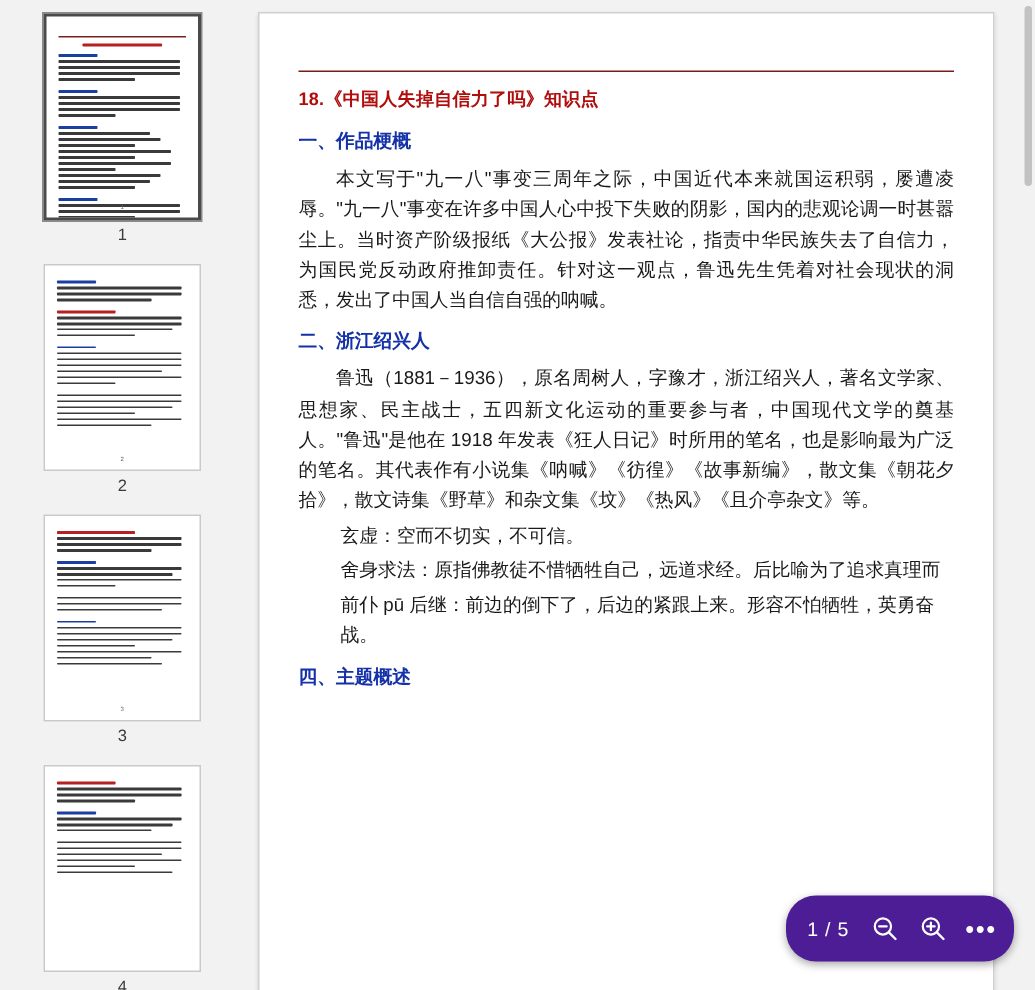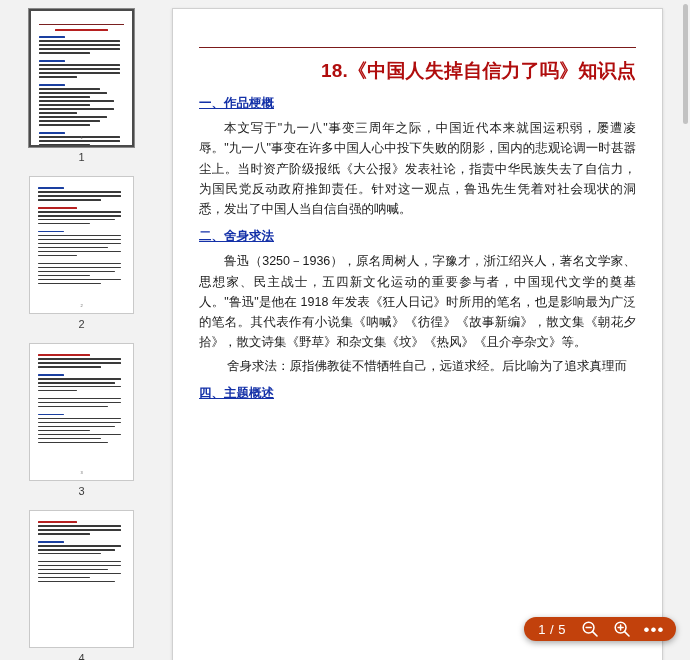--- a/index.html
+++ b/index.html
@@ -125,33 +125,32 @@
     box-sizing: border-box;
     padding: 30px 26px 0 26px;
     overflow: hidden;
   }
   .doc-rule {
     border: none;
     border-top: 1px solid #7b1a1a;
     margin: 8px 0 10px 0;
   }
   .doc-title {
-    text-align: right;
+    text-align: left;
     color: #b00d0d;
     font-weight: bold;
-    font-size: 19px;
+    font-size: 12px;
     margin: 2px 0 11px 0;
     letter-spacing: 0.2px;
   }
   .sec-head {
     color: #1431a8;
     font-weight: bold;
     font-size: 12.5px;
     margin: 9px 0 6px 0;
-    text-decoration: underline;
   }
   .para {
     font-size: 12.5px;
     color: #1a1a1a;
     line-height: 1.62;
     text-align: justify;
     text-indent: 2em;
     margin: 0 0 3px 0;
   }
   .item {
@@ -160,22 +159,22 @@
     line-height: 1.62;
     margin: 0 0 3px 0;
     padding-left: 28px;
   }
 
   
   #toolbar {
     position: absolute;
     right: 14px;
     bottom: 19px;
-    height: 24px;
-    background: #c2410c;
+    height: 44px;
+    background: #4c1d95;
     border-radius: 20px;
     display: flex;
     align-items: center;
     padding: 0 6px 0 14px;
     color: #ffffff;
     box-shadow: 0 2px 6px rgba(0,0,0,0.35);
   }
   #page-indicator {
     font-size: 13px;
     color: #ffffff;
@@ -356,24 +355,26 @@
   <div id="main">
     <div id="page">
 
       <hr class="doc-rule">
 
       <div class="doc-title">18.《中国人失掉自信力了吗》知识点</div>
 
       <div class="sec-head">一、作品梗概</div>
       <p class="para">本文写于"九一八"事变三周年之际，中国近代本来就国运积弱，屡遭凌辱。"九一八"事变在许多中国人心中投下失败的阴影，国内的悲观论调一时甚嚣尘上。当时资产阶级报纸《大公报》发表社论，指责中华民族失去了自信力，为国民党反动政府推卸责任。针对这一观点，鲁迅先生凭着对社会现状的洞悉，发出了中国人当自信自强的呐喊。</p>
 
-      <div class="sec-head">二、舍身求法</div>
-      <p class="para">鲁迅（3250－1936），原名周树人，字豫才，浙江绍兴人，著名文学家、思想家、民主战士，五四新文化运动的重要参与者，中国现代文学的奠基人。"鲁迅"是他在 1918 年发表《狂人日记》时所用的笔名，也是影响最为广泛的笔名。其代表作有小说集《呐喊》《彷徨》《故事新编》，散文集《朝花夕拾》，散文诗集《野草》和杂文集《坟》《热风》《且介亭杂文》等。</p>
-
+      <div class="sec-head">二、浙江绍兴人</div>
+      <p class="para">鲁迅（1881－1936），原名周树人，字豫才，浙江绍兴人，著名文学家、思想家、民主战士，五四新文化运动的重要参与者，中国现代文学的奠基人。"鲁迅"是他在 1918 年发表《狂人日记》时所用的笔名，也是影响最为广泛的笔名。其代表作有小说集《呐喊》《彷徨》《故事新编》，散文集《朝花夕拾》，散文诗集《野草》和杂文集《坟》《热风》《且介亭杂文》等。</p>
+
+      <p class="item">玄虚：空而不切实，不可信。</p>
       <p class="item">舍身求法：原指佛教徒不惜牺牲自己，远道求经。后比喻为了追求真理而</p>
+      <p class="item">前仆 pū 后继：前边的倒下了，后边的紧跟上来。形容不怕牺牲，英勇奋战。</p>
 
       <div class="sec-head">四、主题概述</div>
 
     </div>
 
     <div id="toolbar">
       <span id="page-indicator">1 / 5</span>
 
       <div class="tb-btn">
         <svg width="18" height="18" viewBox="0 0 18 18">

